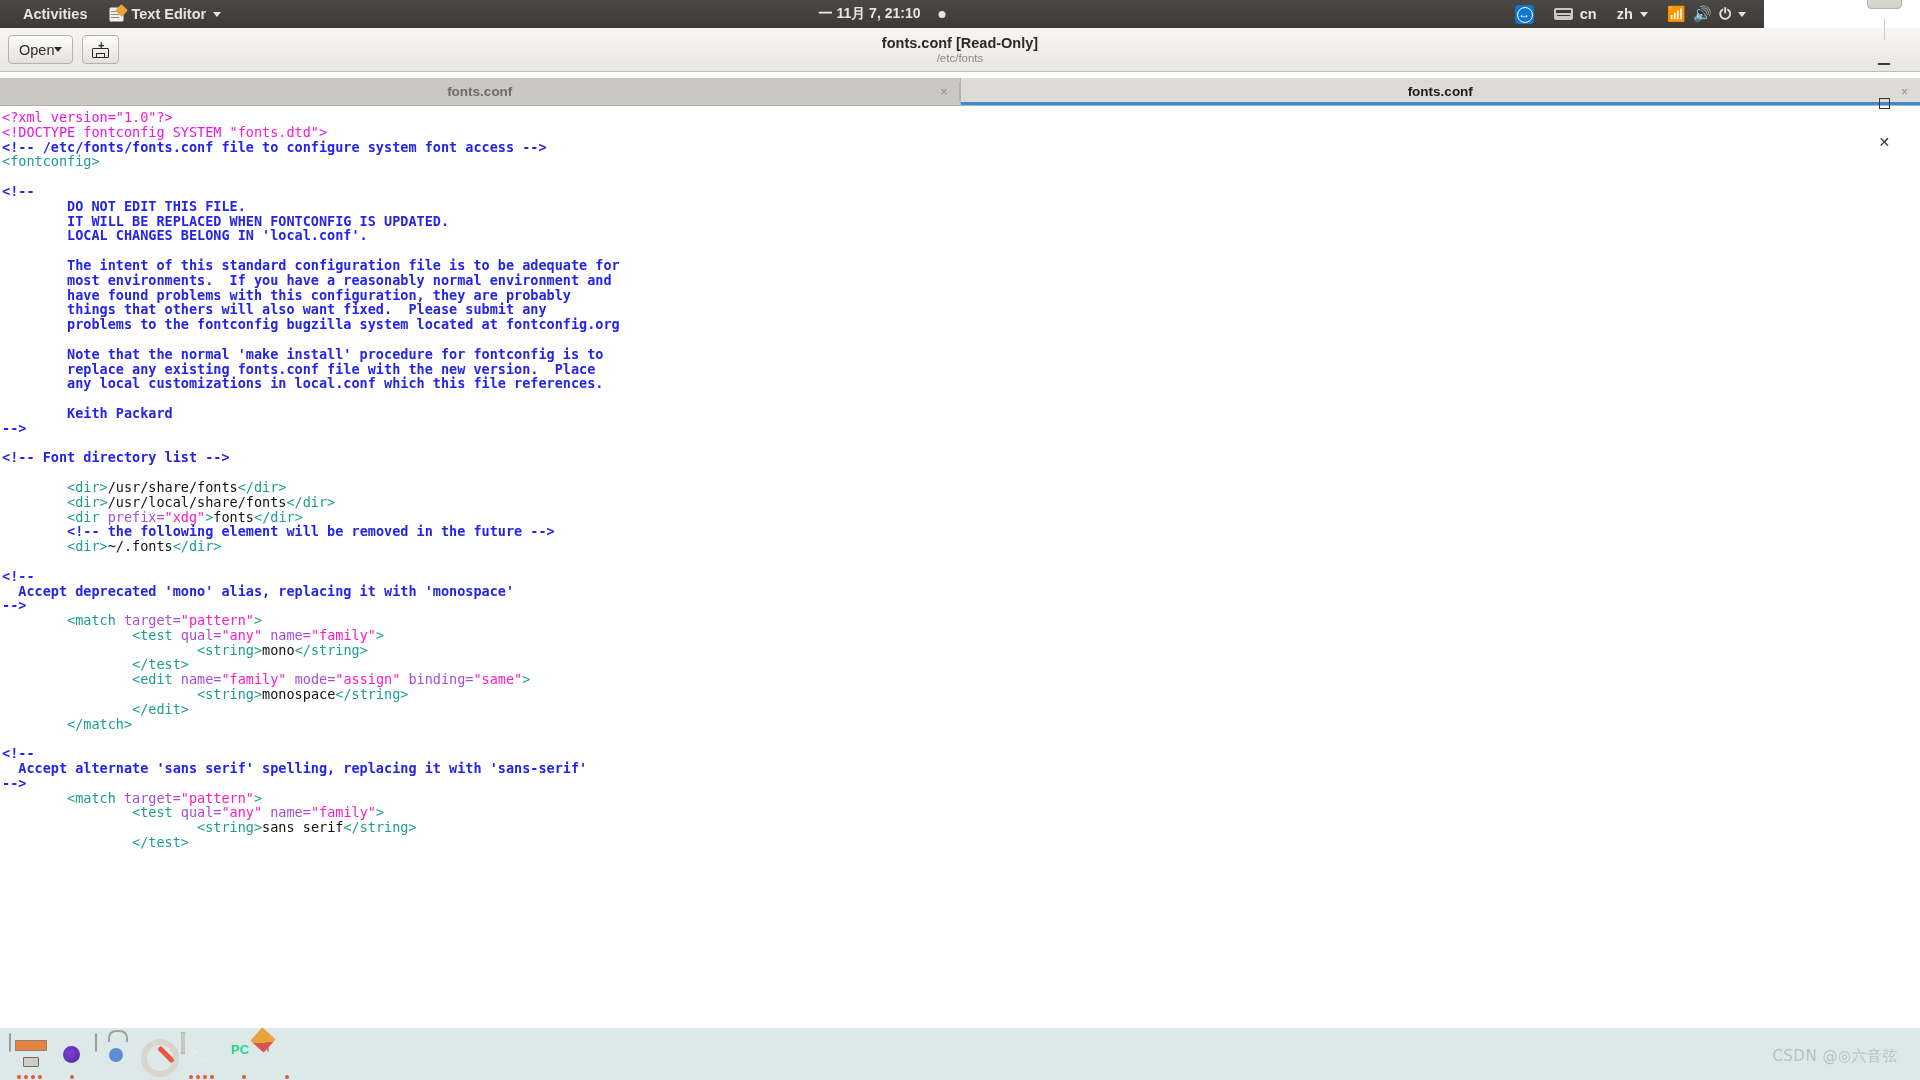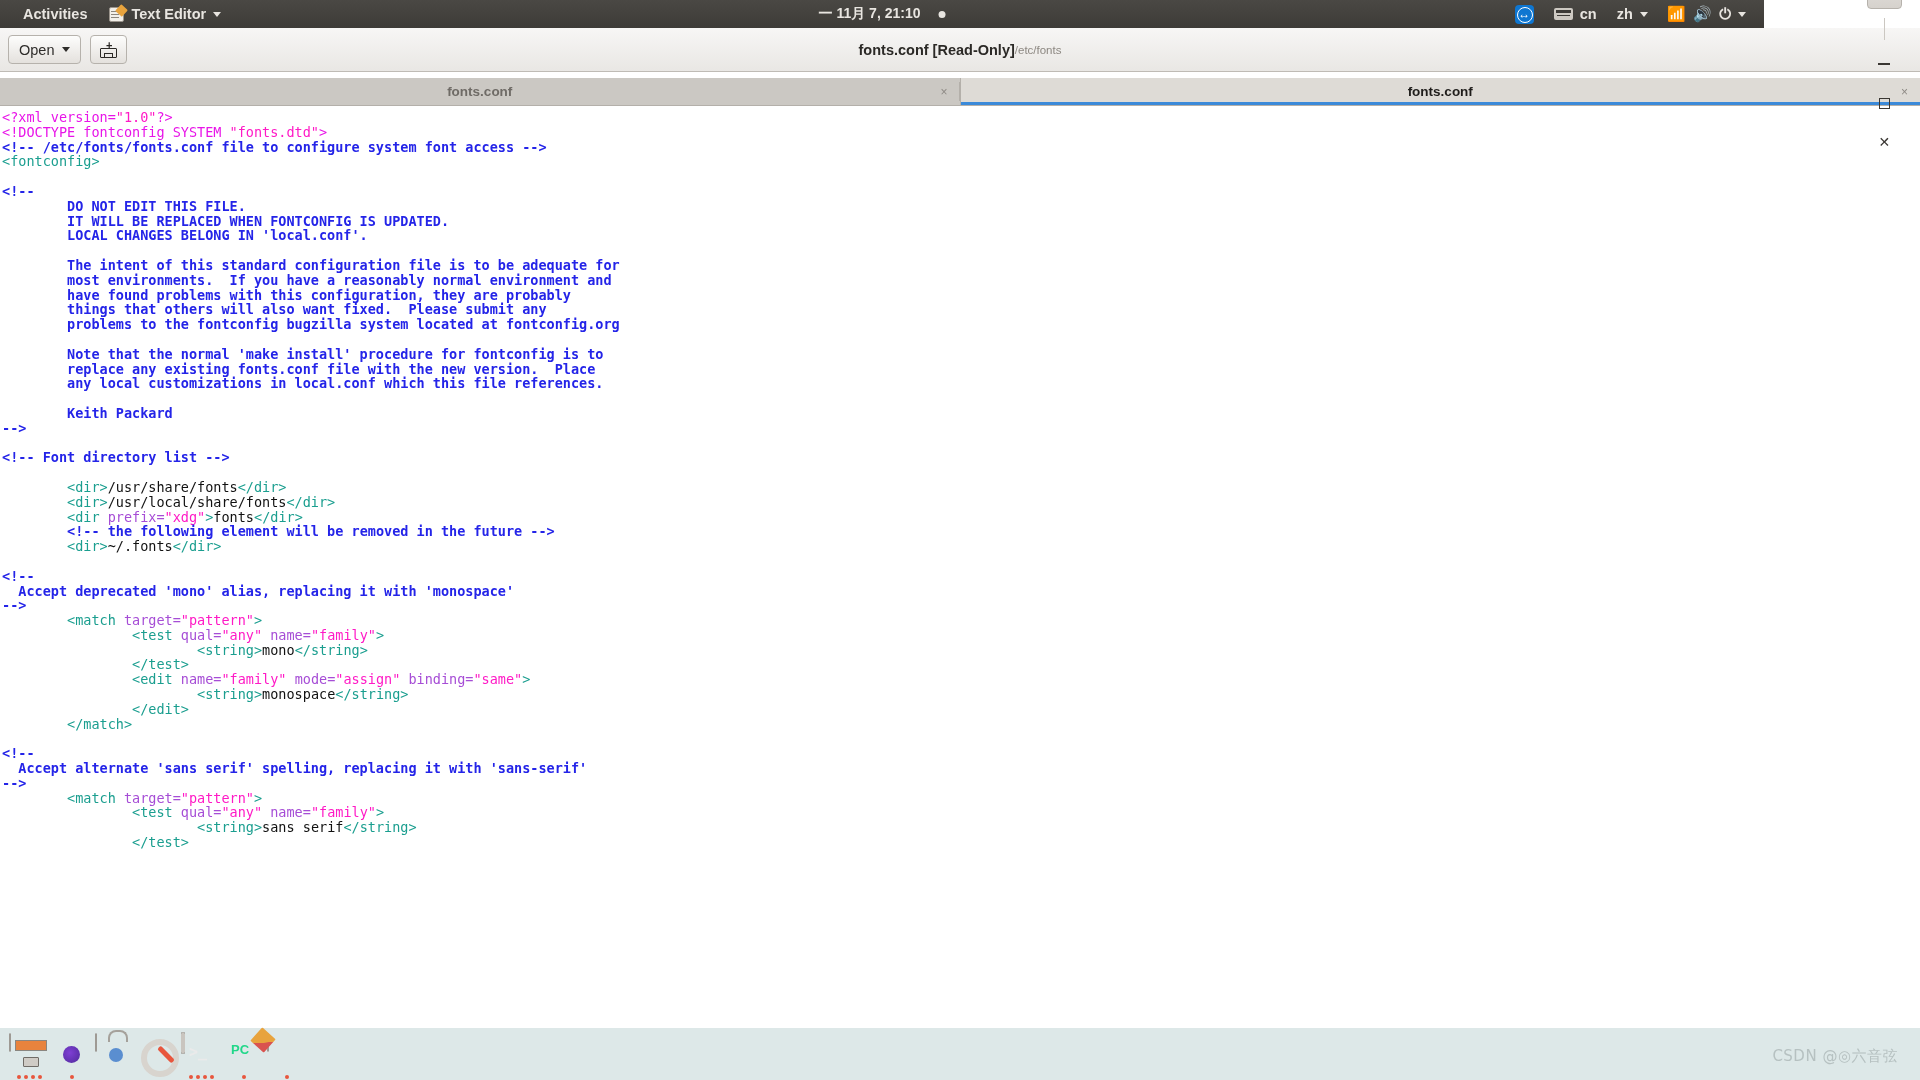--- a/index.html
+++ b/index.html
@@ -87,30 +87,30 @@
   
   #headerbar {
     height:44px; flex:0 0 44px;
     background:linear-gradient(180deg,#f7f6f5 0%,#e9e7e4 100%);
     border-bottom:1px solid #bfbbb5;
     display:flex; align-items:center; position:relative; padding:0 8px;
   }
   .hb-btn {
     background:linear-gradient(180deg,#fdfdfc 0%,#e4e1dd 100%);
     border:1px solid #b6b2ac; border-radius:4px;
-    height:29px; display:flex; align-items:center; gap:8px;
+    height:29px; display:flex; align-items:center; gap:0;
     padding:0 10px; font-size:14.5px; color:#2e2c2a; cursor:pointer;
   }
   .hb-btn.flat-icon { padding:0 9px; }
   .hb-btn.disabled { color:#a7a39d; }
   .hb-btn.active-tgl { background:linear-gradient(180deg,#e3e0dc 0%,#d6d2cd 100%); }
   #hb-left { display:flex; align-items:center; gap:9px; }
   #hb-title {
     position:absolute; left:0; right:0; top:0; height:44px;
-    display:flex; flex-direction:row; align-items:center; justify-content:center;
+    display:flex; flex-direction:column; align-items:center; justify-content:center;
     pointer-events:none;
   }
   #hb-title .t1 { font-size:14.5px; font-weight:bold; color:#2b2926; line-height:16px; }
   #hb-title .t2 { font-size:11.5px; color:#8d8882; line-height:14px;text-align:right; }
   #hb-right {
     margin-left:auto; display:flex; align-items:center; gap:9px; z-index:2;flex-direction:column;
   }
   .wm-sep { width:1px; height:22px; background:#cbc7c1; margin:0 3px; }
   .wm-btn {
     width:30px; height:30px; display:flex; align-items:center; justify-content:center;

